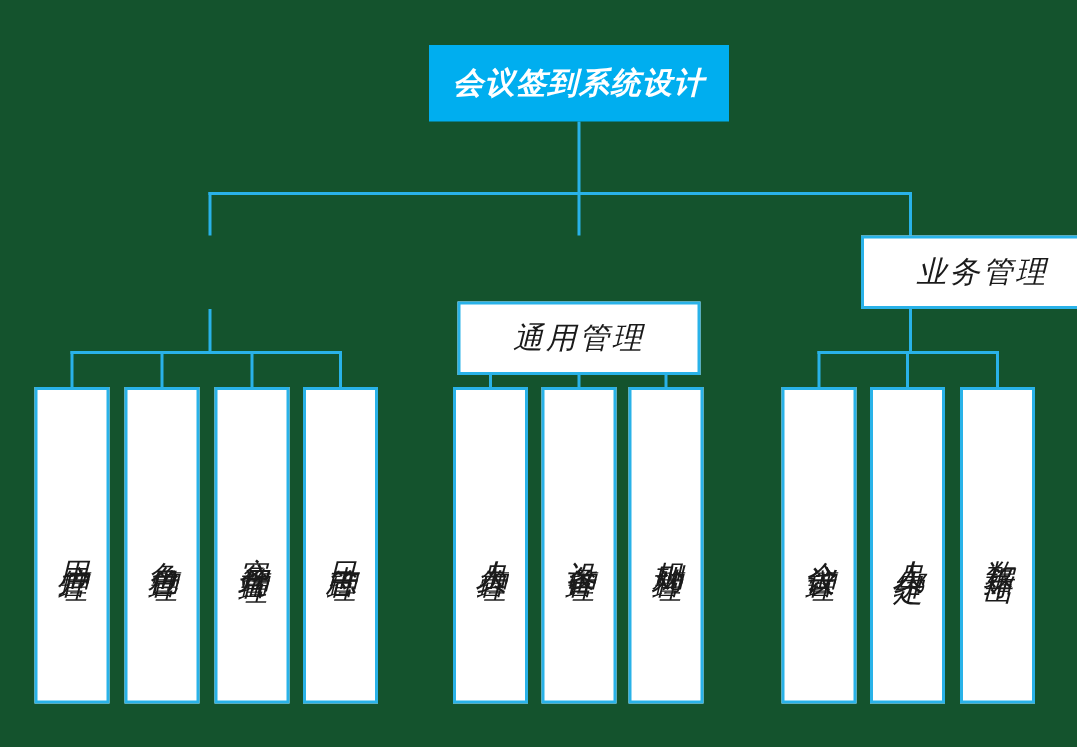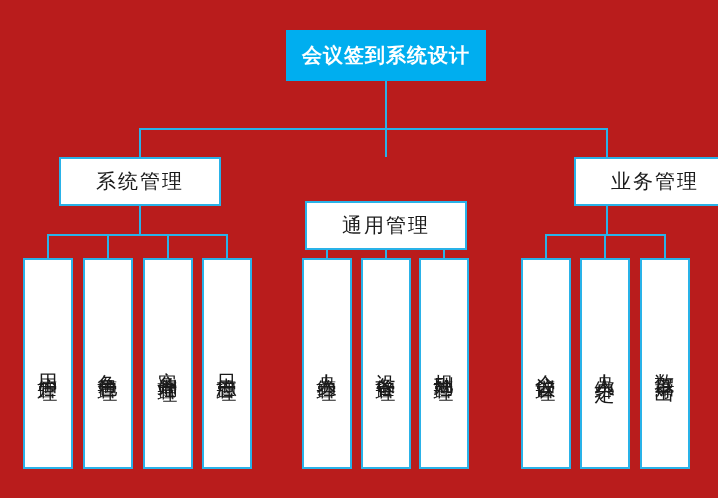--- a/index.html
+++ b/index.html
@@ -3,22 +3,23 @@
 <meta charset="utf-8">
 <style>
   * { margin: 0; padding: 0; box-sizing: border-box; }
   html, body { background: #ffffff; }
   body { font-family: "Liberation Sans", "DejaVu Sans", sans-serif; }
 
   .canvas {
     position: relative;
     width: 718px;
     height: 498px;
-    background: #b91c1c;
+    background: #14532d;
     overflow: hidden;
+    font-style: italic;
   }
 
   .line { position: absolute; background: #29b2e8; }
   .line.v { width: 2px; }
   .line.h { height: 2px; }
 
   .node {
     position: absolute;
     display: flex;
     align-items: center;
@@ -82,21 +83,20 @@
   <div class="line v" style="left:443px; top:234px; height:24px;"></div>
 
   <div class="line v" style="left:606px; top:206px; height:29px;"></div>
   <div class="line h" style="left:545px; top:234px; width:121px;"></div>
   <div class="line v" style="left:545px; top:234px; height:24px;"></div>
   <div class="line v" style="left:604px; top:234px; height:24px;"></div>
   <div class="line v" style="left:664px; top:234px; height:24px;"></div>
 
   <div class="node root-box">会议签到系统设计</div>
 
-  <div class="node l2-box" style="left:59px;">系统管理</div>
   <div class="node l2-box" style="left:305px;margin-top:44px;">通用管理</div>
   <div class="node l2-box" style="left:526px;margin-left:48px;">业务管理</div>
 
   <div class="node l3-box" style="left:23px;">用户管理</div>
   <div class="node l3-box" style="left:83px;">角色管理</div>
   <div class="node l3-box" style="left:143px;">客户端管理</div>
   <div class="node l3-box" style="left:202px;">日志管理</div>
 
   <div class="node l3-box" style="left:302px;">人员管理</div>
   <div class="node l3-box" style="left:361px;">设备管理</div>

